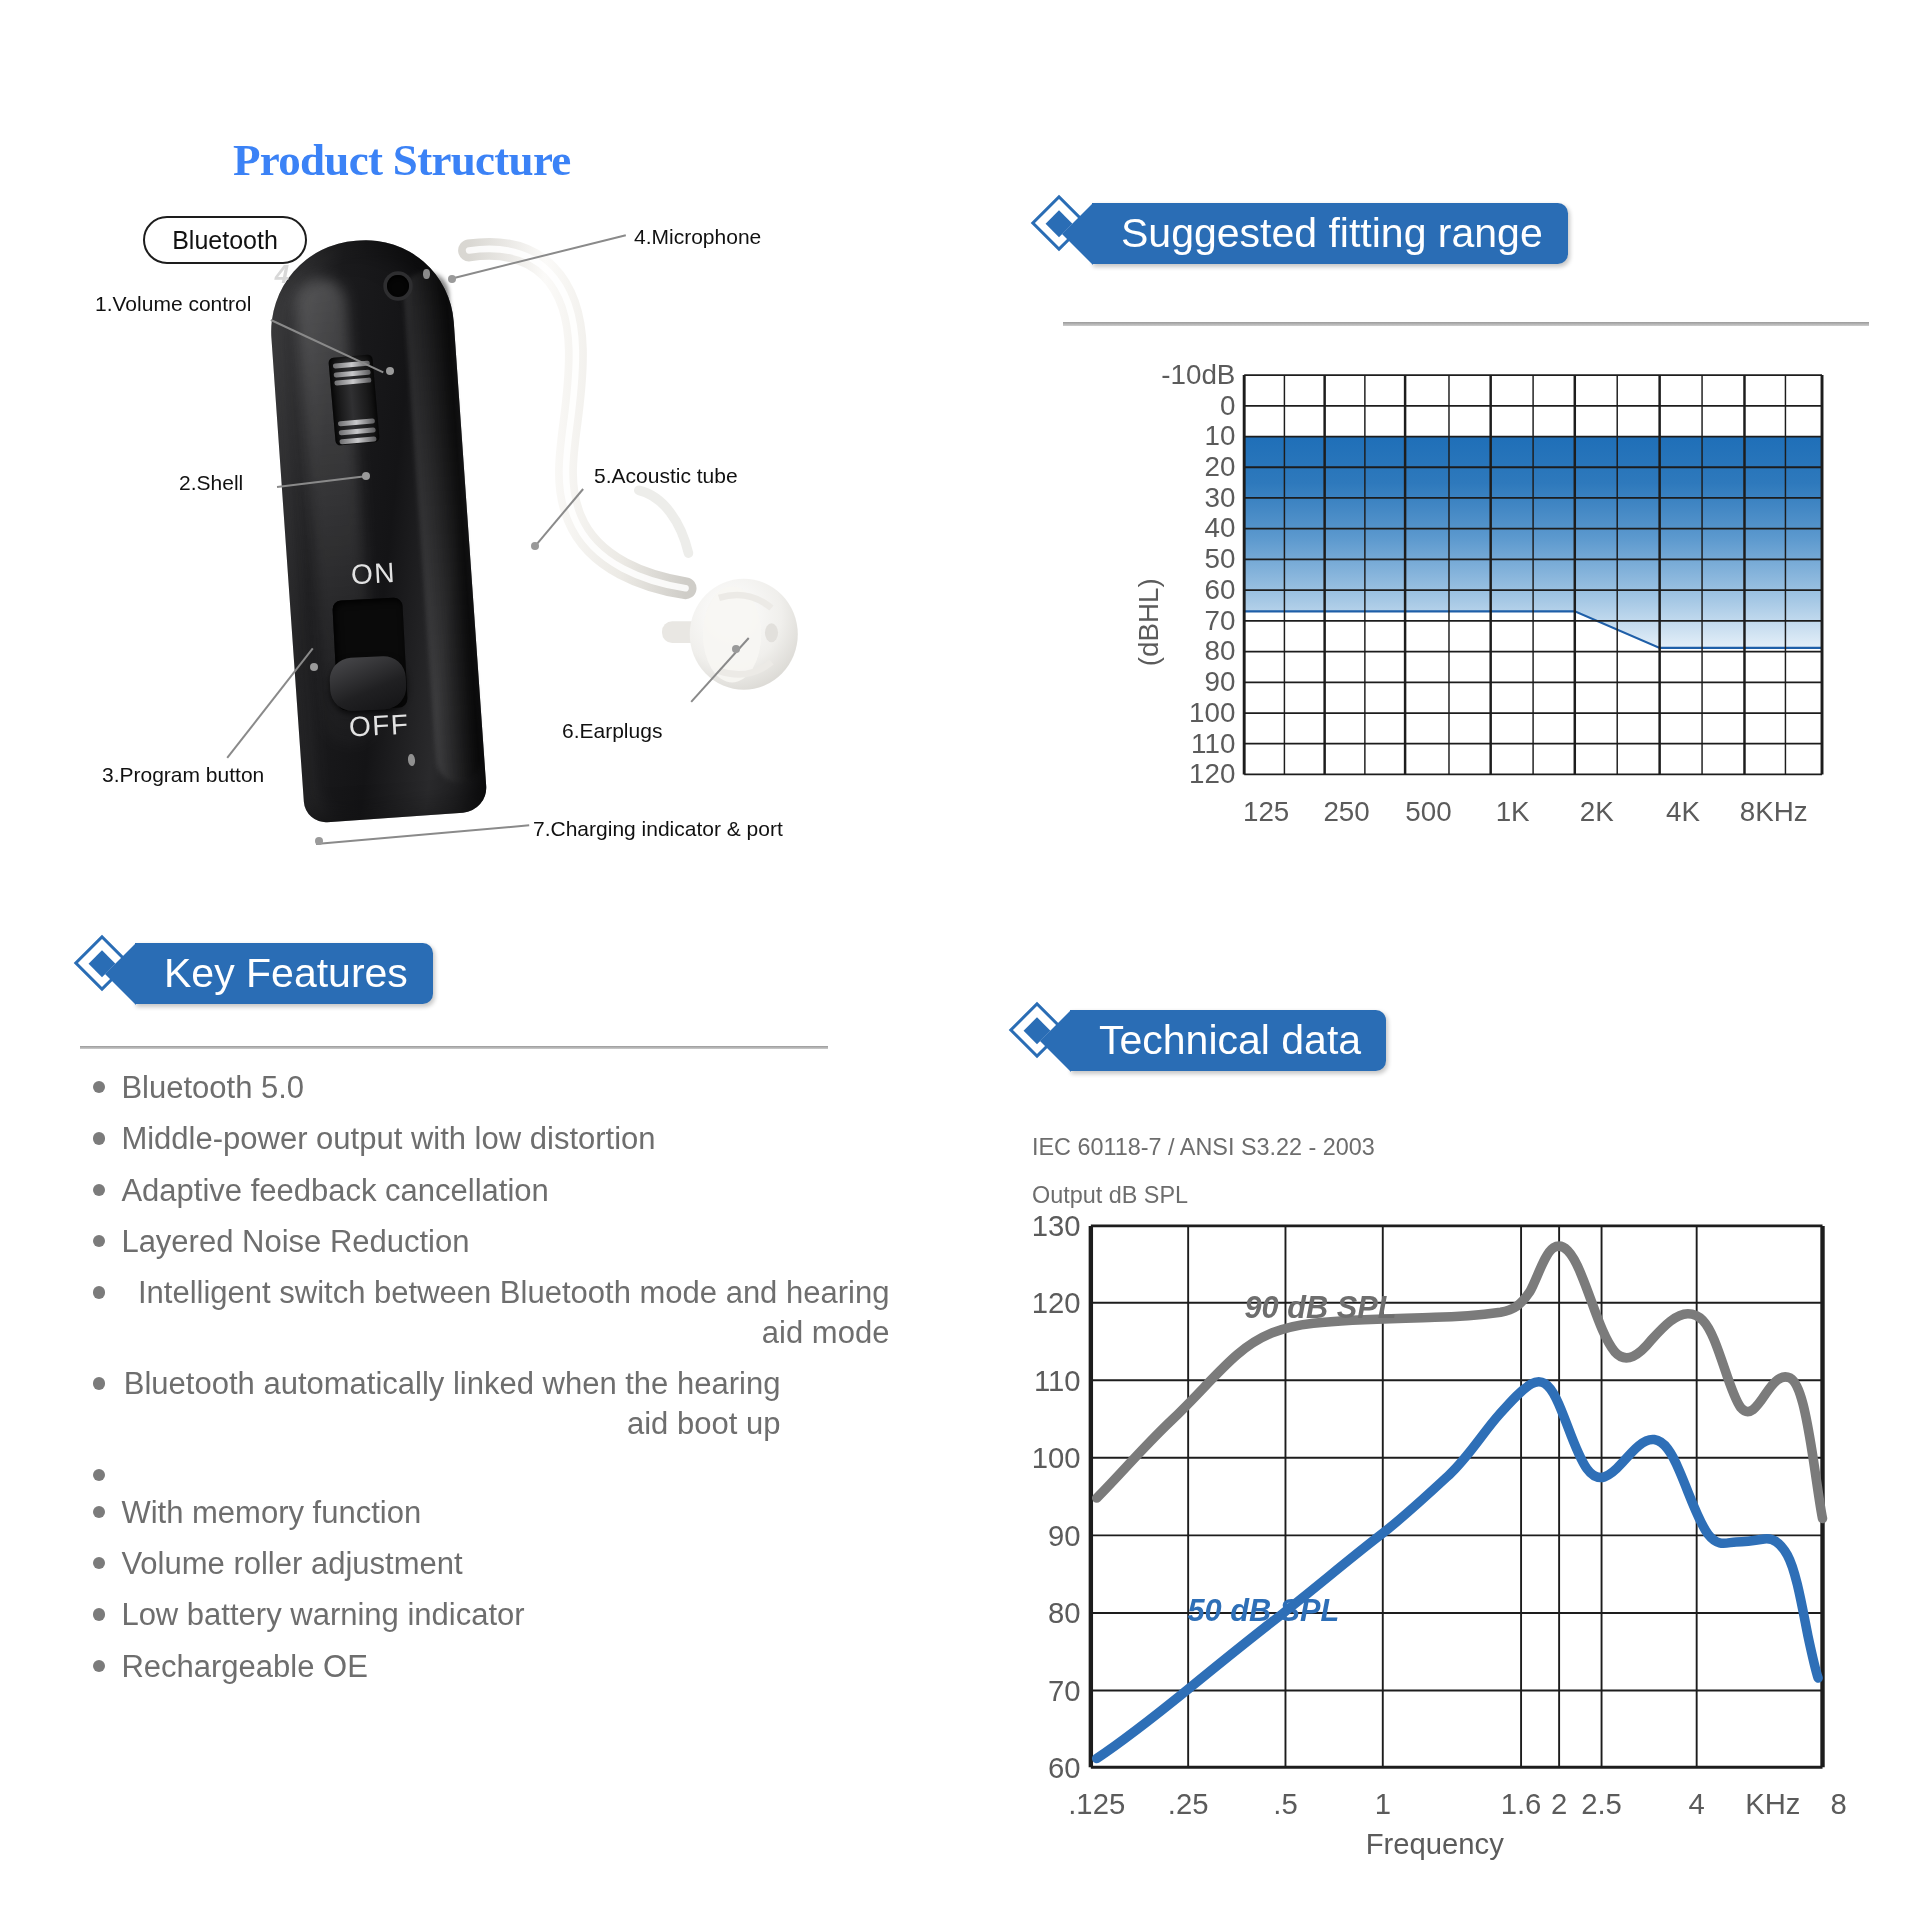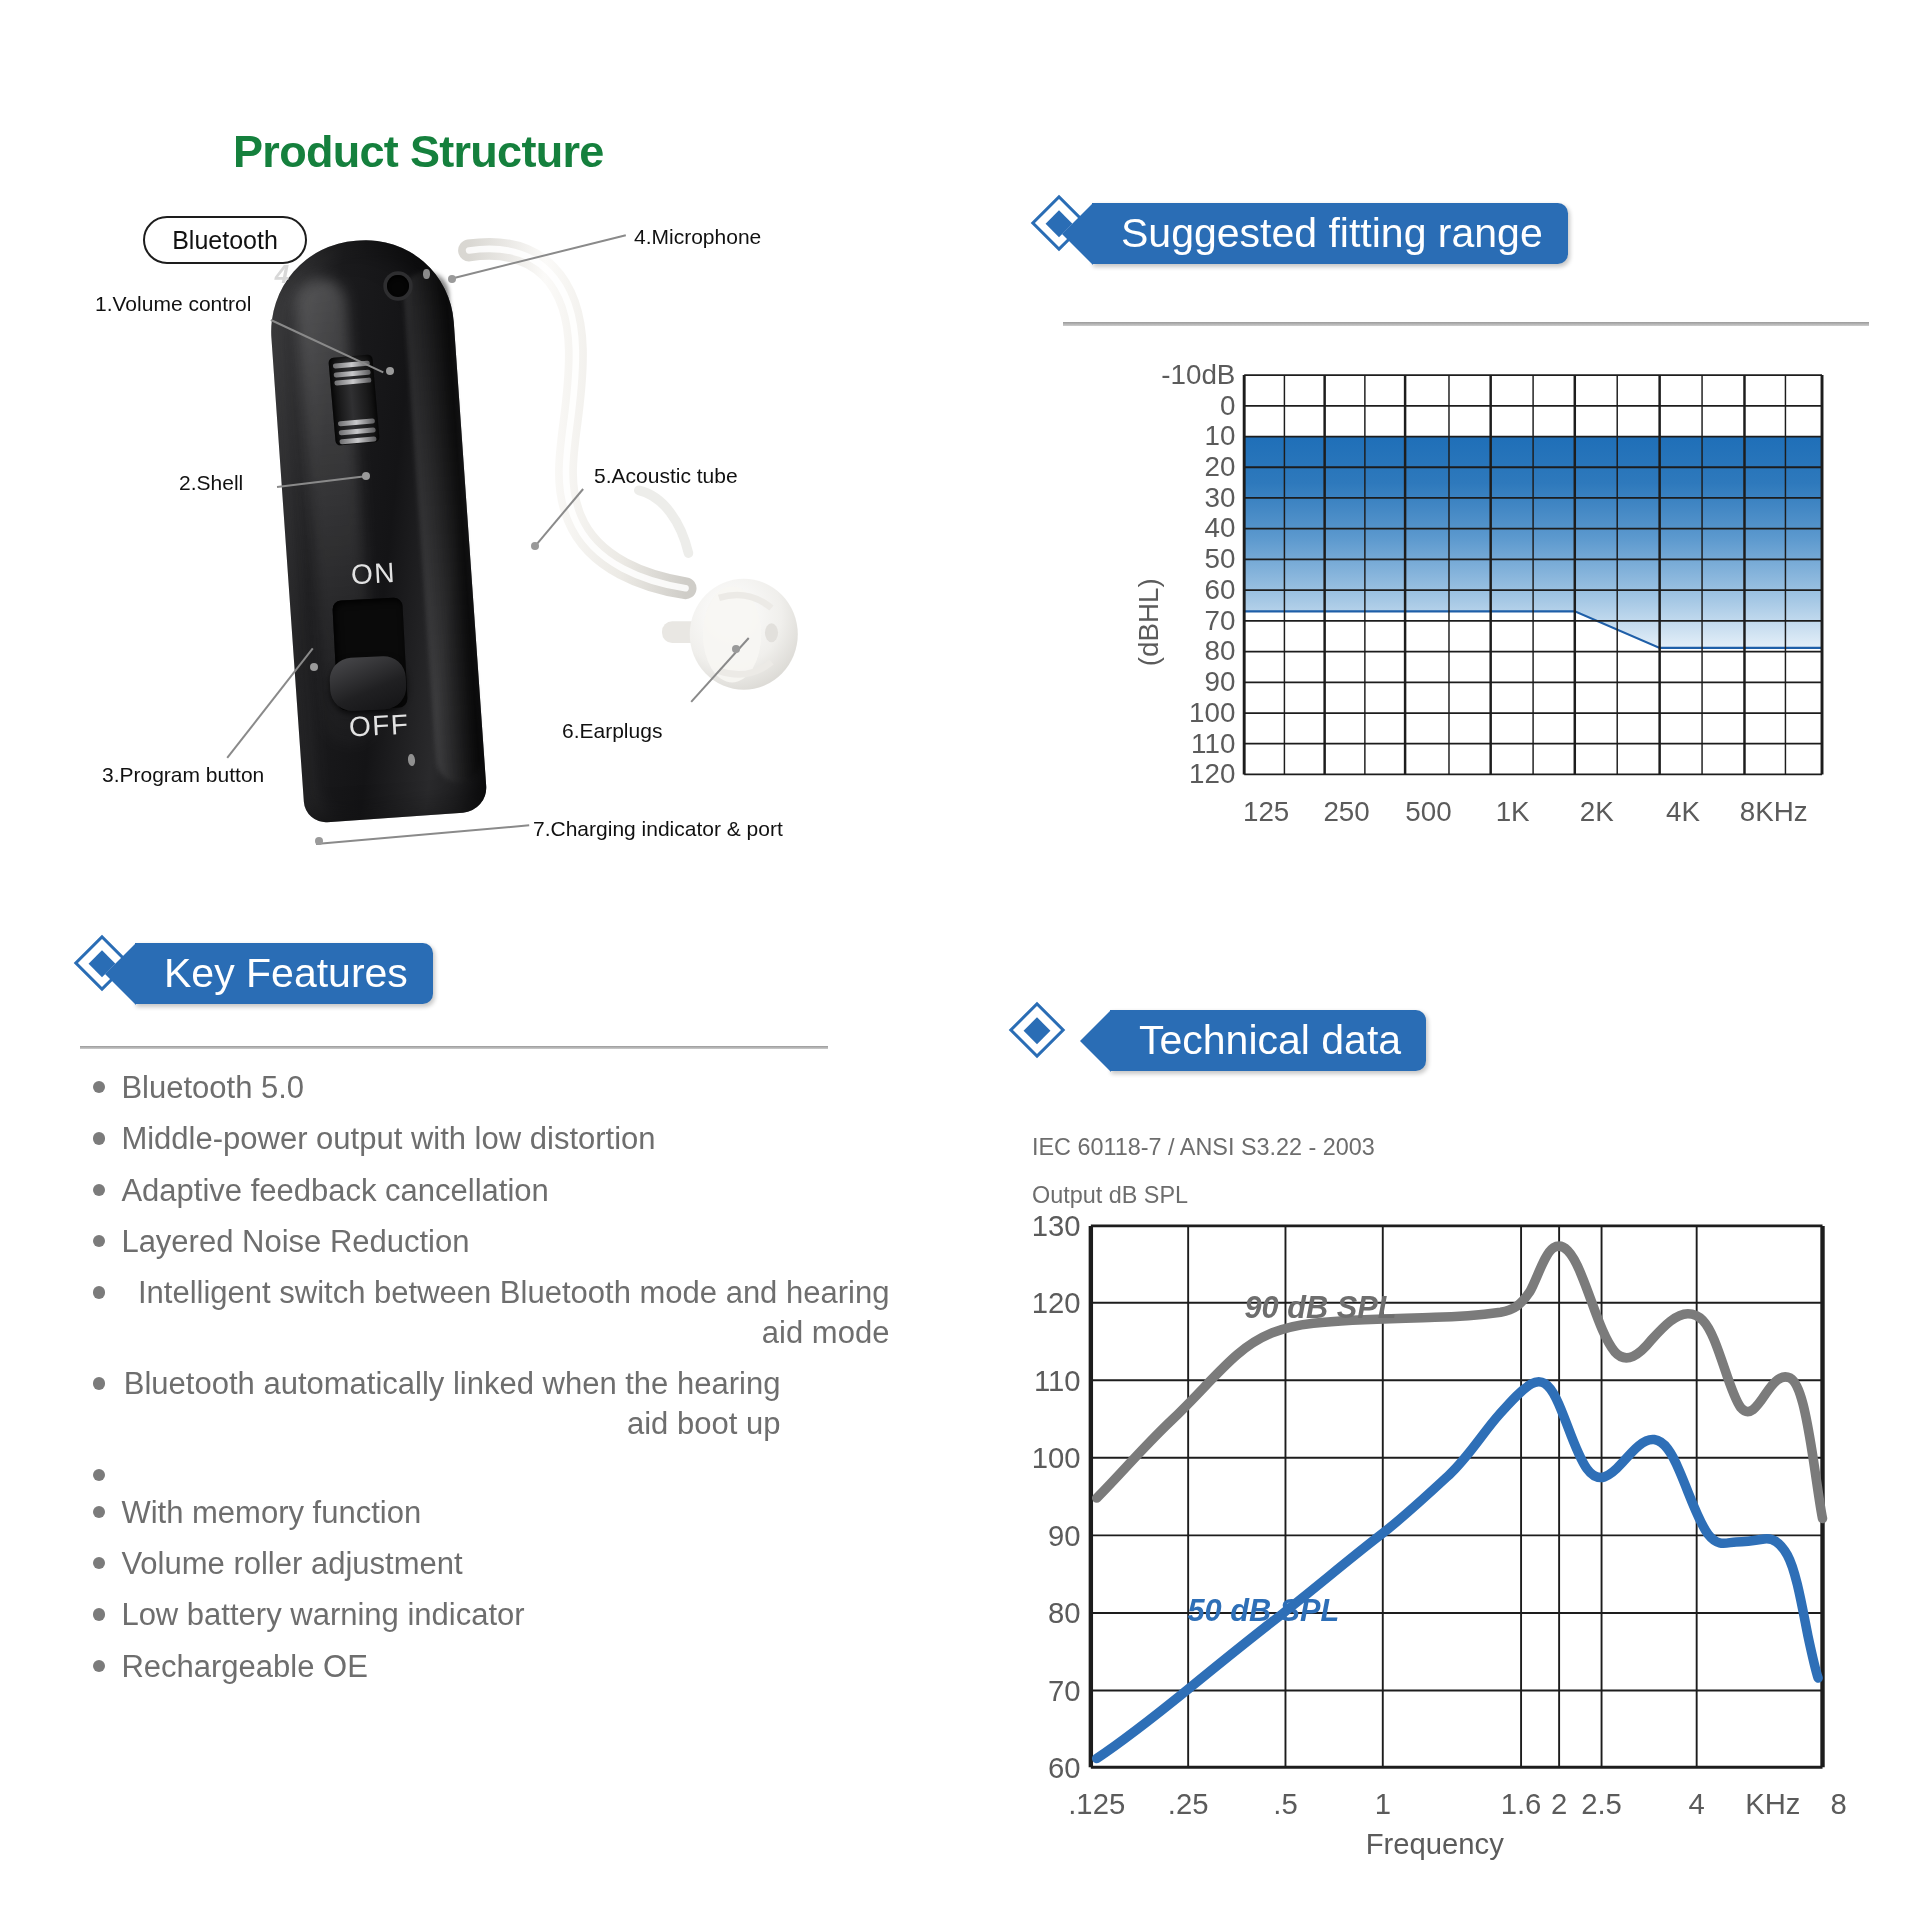--- a/index.html
+++ b/index.html
@@ -2,21 +2,21 @@
 <html style="font-size:11.7px"><head>
 <meta charset="utf-8">
 <style>
   html,body{margin:0;padding:0;background:#fff;}
   body{width:1926px;height:1926px;font-family:"Liberation Sans",sans-serif;position:relative;overflow:hidden;}
 
   
   .abs{position:absolute;}
 
   
-  #product-title{left:233px;top:126px;font-size:45px;font-weight:bold;color:#15803d;letter-spacing:-0.7px;}
+  #product-title{left:233px;top:134px;font-size:45px;font-weight:bold;color:#3b82f6;letter-spacing:-0.7px;font-family:Liberation Serif, serif;}
 
   .bt-pill{left:143px;top:216px;width:160px;height:44px;border:2.2px solid #1d1d1d;border-radius:25px;
            display:flex;align-items:center;justify-content:center;font-size:25px;color:#111;}
 
   .callout{font-size:21px;color:#111;white-space:nowrap;}
   .lead{position:absolute;background:#8a8a8a;height:1.5px;transform-origin:0 50%;}
   .leaddot{position:absolute;width:8px;height:8px;border-radius:50%;background:#9a9a9a;}
 
   
   #aid{left:263px;top:227px;width:410px;height:615px;}
@@ -310,21 +310,21 @@
         <span class="bullet"></span>
         <span class="ftext">Low battery warning indicator</span>
       </li>
     <li>
         <span class="bullet"></span>
         <span class="ftext">Rechargeable OE</span>
       </li>
   </ul>
 </div>
 
-<div class="abs banner" style="left:1017px;top:1010px;gap:40px;">
+<div class="abs banner" style="left:1017px;top:1010px;">
   <span class="diamond">
       <i></i>
     </span>
   <span class="bannerbox">Technical data</span>
 </div>
 
 <div class="abs iec">IEC 60118-7 / ANSI S3.22 - 2003</div>
 <div class="abs outlbl">Output dB SPL</div>
 
 <svg class="abs" style="left:1025px;top:1211px;" width="878" height="659" viewBox="0 0 1200 900">

